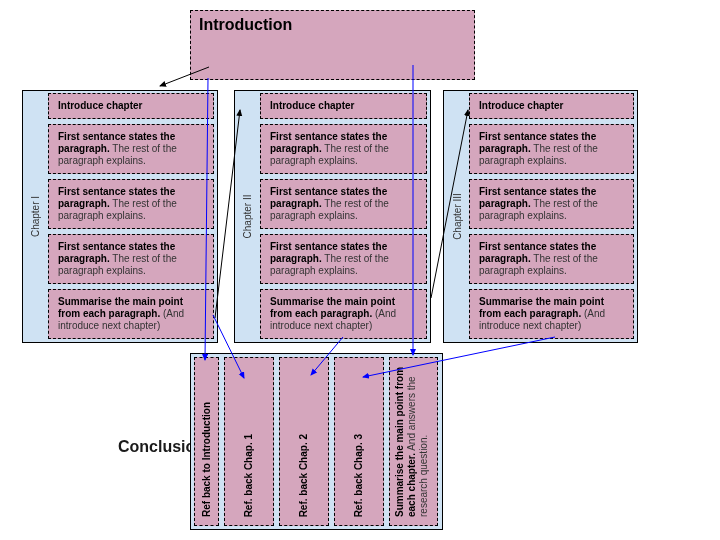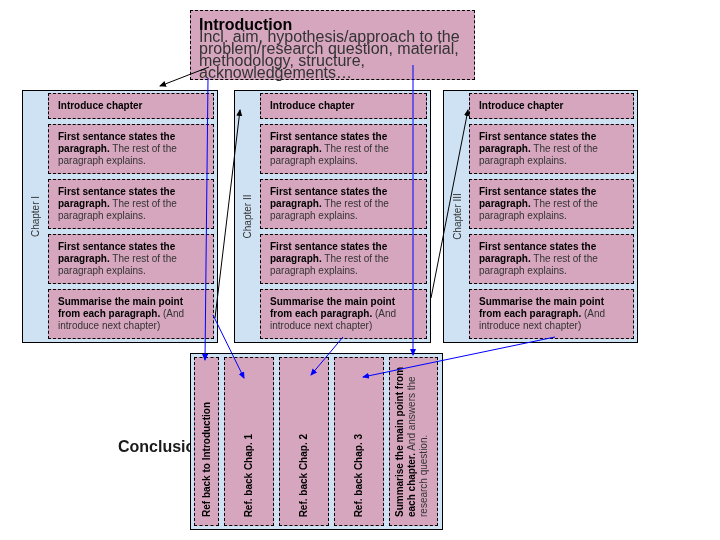--- a/index.html
+++ b/index.html
@@ -19,21 +19,20 @@
   .col .vt { writing-mode:vertical-rl; transform:rotate(180deg); font-size:10px; line-height:12px; padding:8px 0; color:#333; text-align:left; }
   .col .vt b { color:#000; }
   .concl-label { position:absolute; left:118px; top:438px; font-size:16px; font-weight:bold; }
   svg.overlay { position:absolute; left:0; top:0; pointer-events:none; }
 </style>
 </head>
 <body>
 
 <div class="pink intro">
   <b>Introduction</b><br>
-  <span>Incl. aim, hypothesis/approach to the problem/research question, material, methodology, structure, acknowledgements…</span>
 </div>
 
 <div class="blue chap" style="left:22px;width:196px;">
   <div class="chap-label">
       <span>Chapter I</span>
     </div>
   <div class="pink item" style="top:2px;height:26px;">
       <div><b>Introduce chapter</b><span></span></div>
     </div>
   <div class="pink item" style="top:33px;height:50px;">

